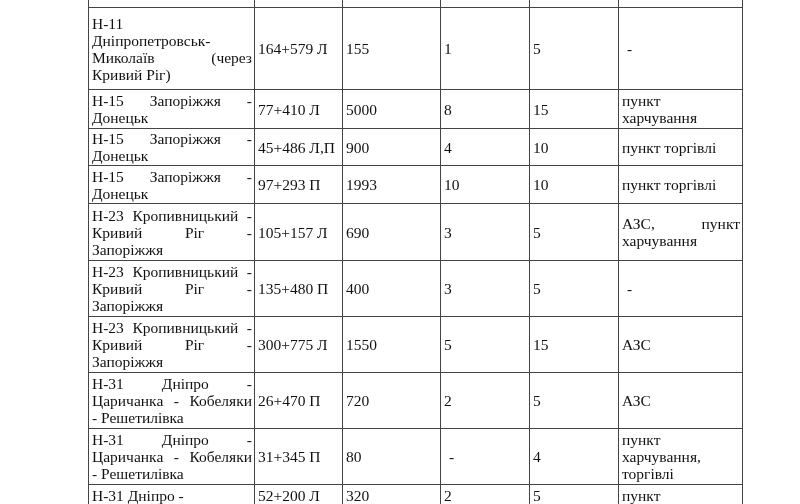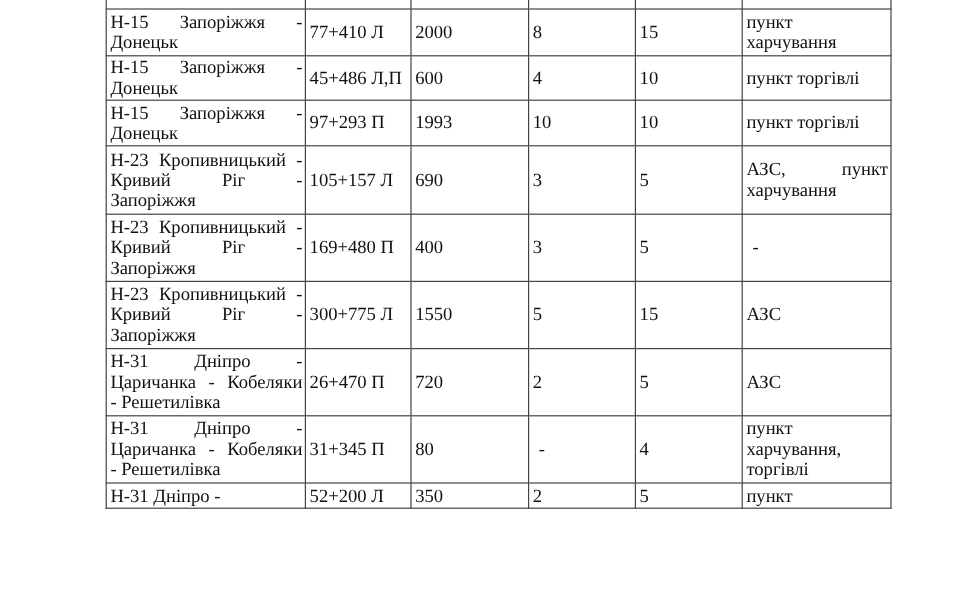--- a/index.html
+++ b/index.html
@@ -54,41 +54,56 @@
     </colgroup>
     <tbody id="tbody">
       <tr class="partial">
         <td></td>
           <td></td>
           <td></td>
         <td></td>
           <td></td>
           <td></td>
       </tr>
+    <tr style="height: 82px;">
+          <td class="road">
+            <span class="ln">Н-11</span>
+            <span class="ln">Дніпропетровськ-</span>
+            <span class="ln">Миколаїв (через</span>
+            <span class="ln last">Кривий Ріг)</span>
+          </td>
+          <td>164+579 Л</td>
+          <td>155</td>
+          <td>1</td>
+          <td>5</td>
+          <td class="svc dash">
+            <span class="ln">-</span>
+          </td>
+        </tr>
         <tr style="height: 39px;">
           <td class="road">
             <span class="ln">Н-15 Запоріжжя -</span>
             <span class="ln last">Донецьк</span>
           </td>
           <td>77+410 Л</td>
-          <td>2000</td>
+          <td>5000</td>
           <td>8</td>
           <td>15</td>
           <td class="svc">
             <span class="ln">пункт</span>
             <span class="ln">харчування</span>
           </td>
         </tr>
         <tr style="height: 37px;">
           <td class="road">
             <span class="ln">Н-15 Запоріжжя -</span>
             <span class="ln last">Донецьк</span>
           </td>
           <td>45+486 Л,П</td>
-          <td>600</td>
+          <td>900</td>
           <td>4</td>
           <td>10</td>
           <td class="svc">
             <span class="ln">пункт торгівлі</span>
           </td>
         </tr>
         <tr style="height: 38px;">
           <td class="road">
             <span class="ln">Н-15 Запоріжжя -</span>
             <span class="ln last">Донецьк</span>
@@ -115,21 +130,21 @@
             <span class="ln j">АЗС, пункт</span>
             <span class="ln">харчування</span>
           </td>
         </tr>
         <tr style="height: 56px;">
           <td class="road">
             <span class="ln">Н-23 Кропивницький -</span>
             <span class="ln">Кривий Ріг -</span>
             <span class="ln last">Запоріжжя</span>
           </td>
-          <td>169+480 П</td>
+          <td>135+480 П</td>
           <td>400</td>
           <td>3</td>
           <td>5</td>
           <td class="svc dash">
             <span class="ln">-</span>
           </td>
         </tr>
         <tr style="height: 56px;">
           <td class="road">
             <span class="ln">Н-23 Кропивницький -</span>
@@ -172,21 +187,21 @@
             <span class="ln">пункт</span>
             <span class="ln">харчування,</span>
             <span class="ln">торгівлі</span>
           </td>
         </tr>
         <tr style="height: 21px;">
           <td class="road">
             <span class="ln last">Н-31 Дніпро -</span>
           </td>
           <td>52+200 Л</td>
-          <td>350</td>
+          <td>320</td>
           <td>2</td>
           <td>5</td>
           <td class="svc">
             <span class="ln">пункт</span>
           </td>
         </tr>
       </tbody>
   </table>
 </div>
 

